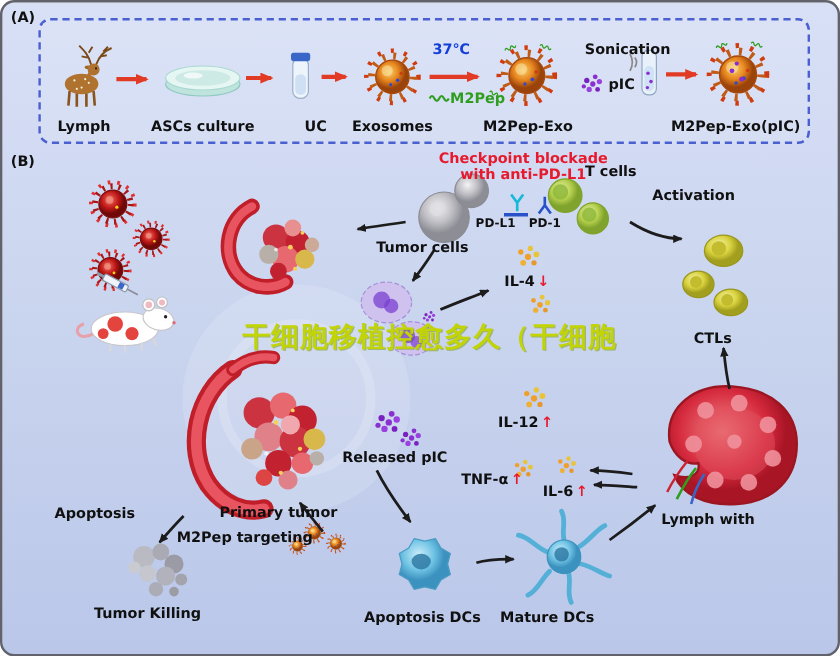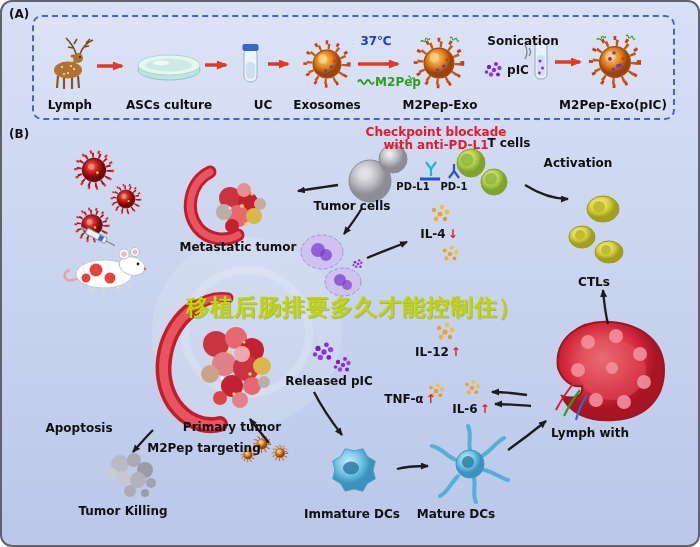--- a/index.html
+++ b/index.html
@@ -381,32 +381,31 @@
   <span class="lbl s11" style="left:521px;top:33px">Sonication</span>
   <span class="lbl s11" style="left:516px;top:62px">pIC</span>
 
   <span class="lbl red s11" style="left:434px;top:124px">Checkpoint blockade</span>
   <span class="lbl red s11" style="left:434px;top:137px">with anti-PD-L1</span>
   <span class="lbl" style="left:507px;top:135px">T cells</span>
   <span class="lbl s10" style="left:411px;top:179px">PD-L1</span>
   <span class="lbl s10" style="left:452px;top:179px">PD-1</span>
   <span class="lbl" style="left:350px;top:198px">Tumor cells</span>
   <span class="lbl" style="left:576px;top:155px">Activation</span>
-  <span class="lbl" style="left:236px;top:239px">Metastatic tumor</span>
   <span class="lbl" style="left:592px;top:274px">CTLs</span>
 
   <span class="lbl" style="left:437px;top:226px"><span>IL-4</span><span class="dir">↓</span></span>
   <span class="lbl" style="left:436px;top:344px"><span>IL-12</span><span class="dir">↑</span></span>
   <span class="lbl" style="left:408px;top:391px"><span>TNF-α</span><span class="dir">↑</span></span>
   <span class="lbl" style="left:469px;top:401px"><span>IL-6</span><span class="dir">↑</span></span>
 
   <span class="lbl" style="left:327px;top:373px">Released pIC</span>
   <span class="lbl" style="left:77px;top:420px">Apoptosis</span>
   <span class="lbl" style="left:230px;top:419px">Primary tumor</span>
   <span class="lbl" style="left:202px;top:440px">M2Pep targeting</span>
   <span class="lbl" style="left:121px;top:503px">Tumor Killing</span>
-  <span class="lbl" style="left:350px;top:506px">Immature DCs</span>
+  <span class="lbl" style="left:350px;top:506px">Apoptosis DCs</span>
   <span class="lbl" style="left:454px;top:506px">Mature DCs</span>
   <span class="lbl" style="left:588px;top:425px">Lymph with</span>
 
-  <span class="wm" style="left:352px;top:290px">移植后肠排要多久才能控制住）</span>
+  <span class="wm" style="left:356px;top:263px">干细胞移植控愈多久（干细胞</span>
 
 </div>
 
 </body></html>

